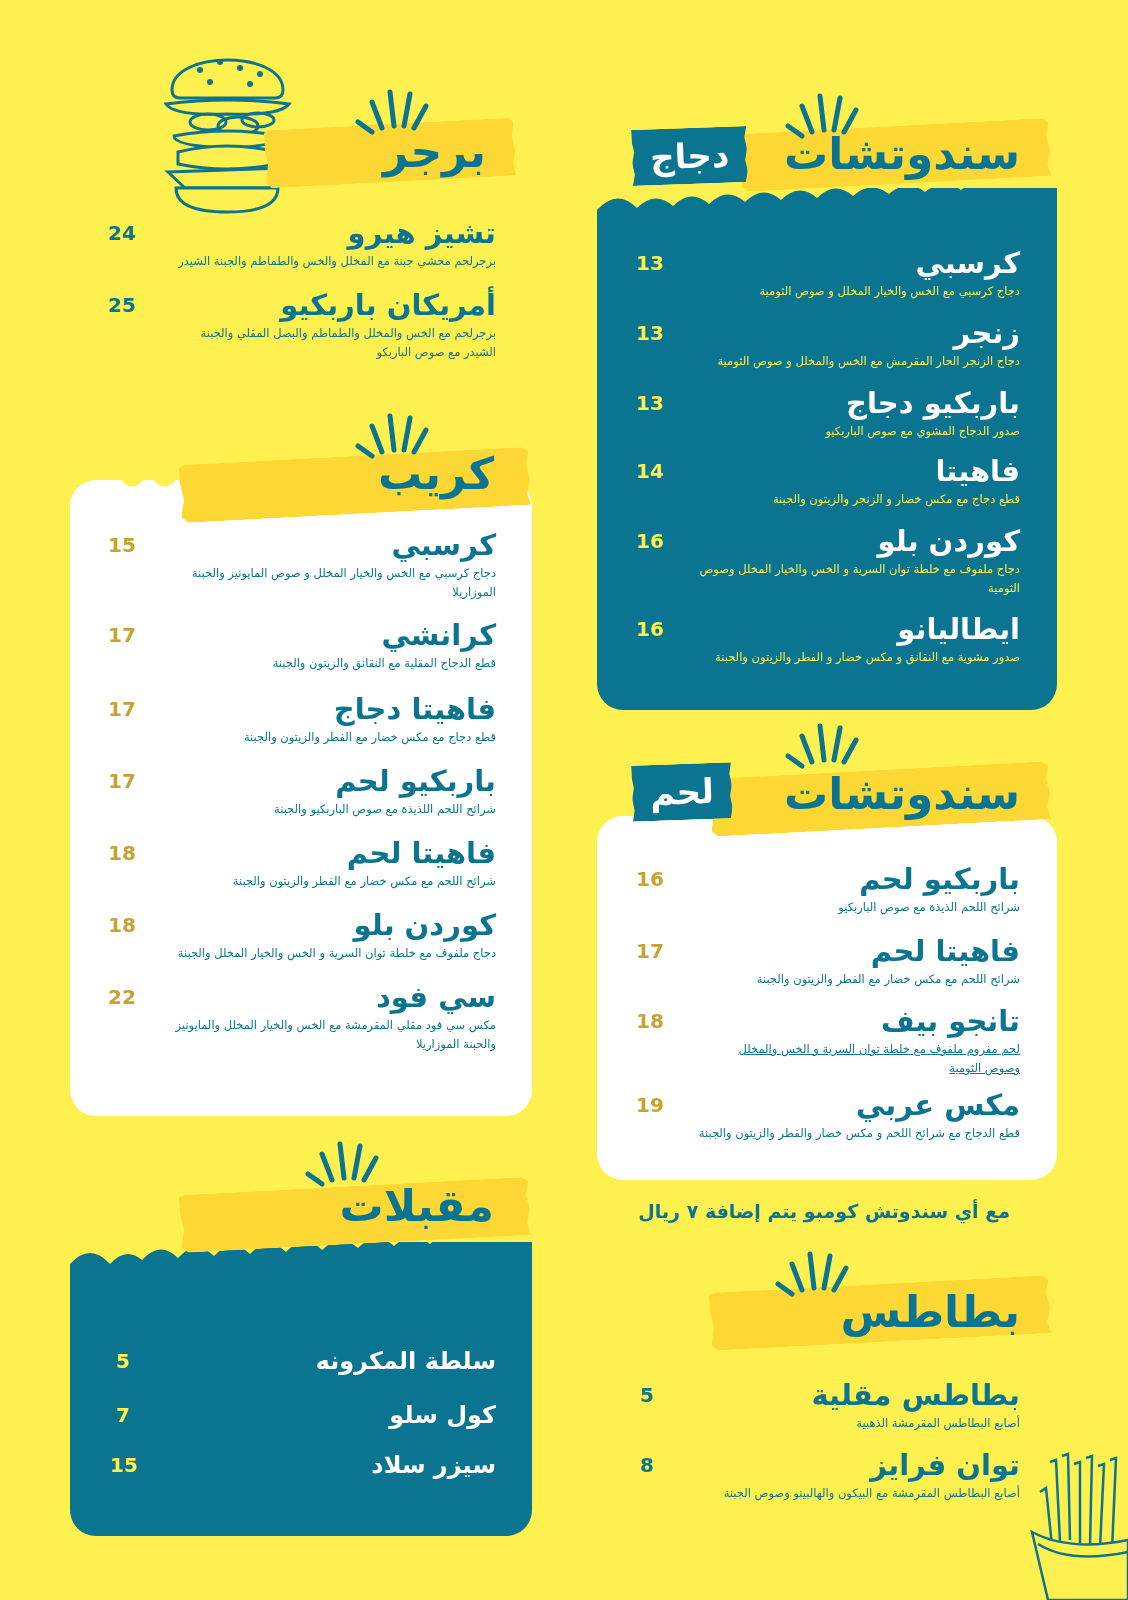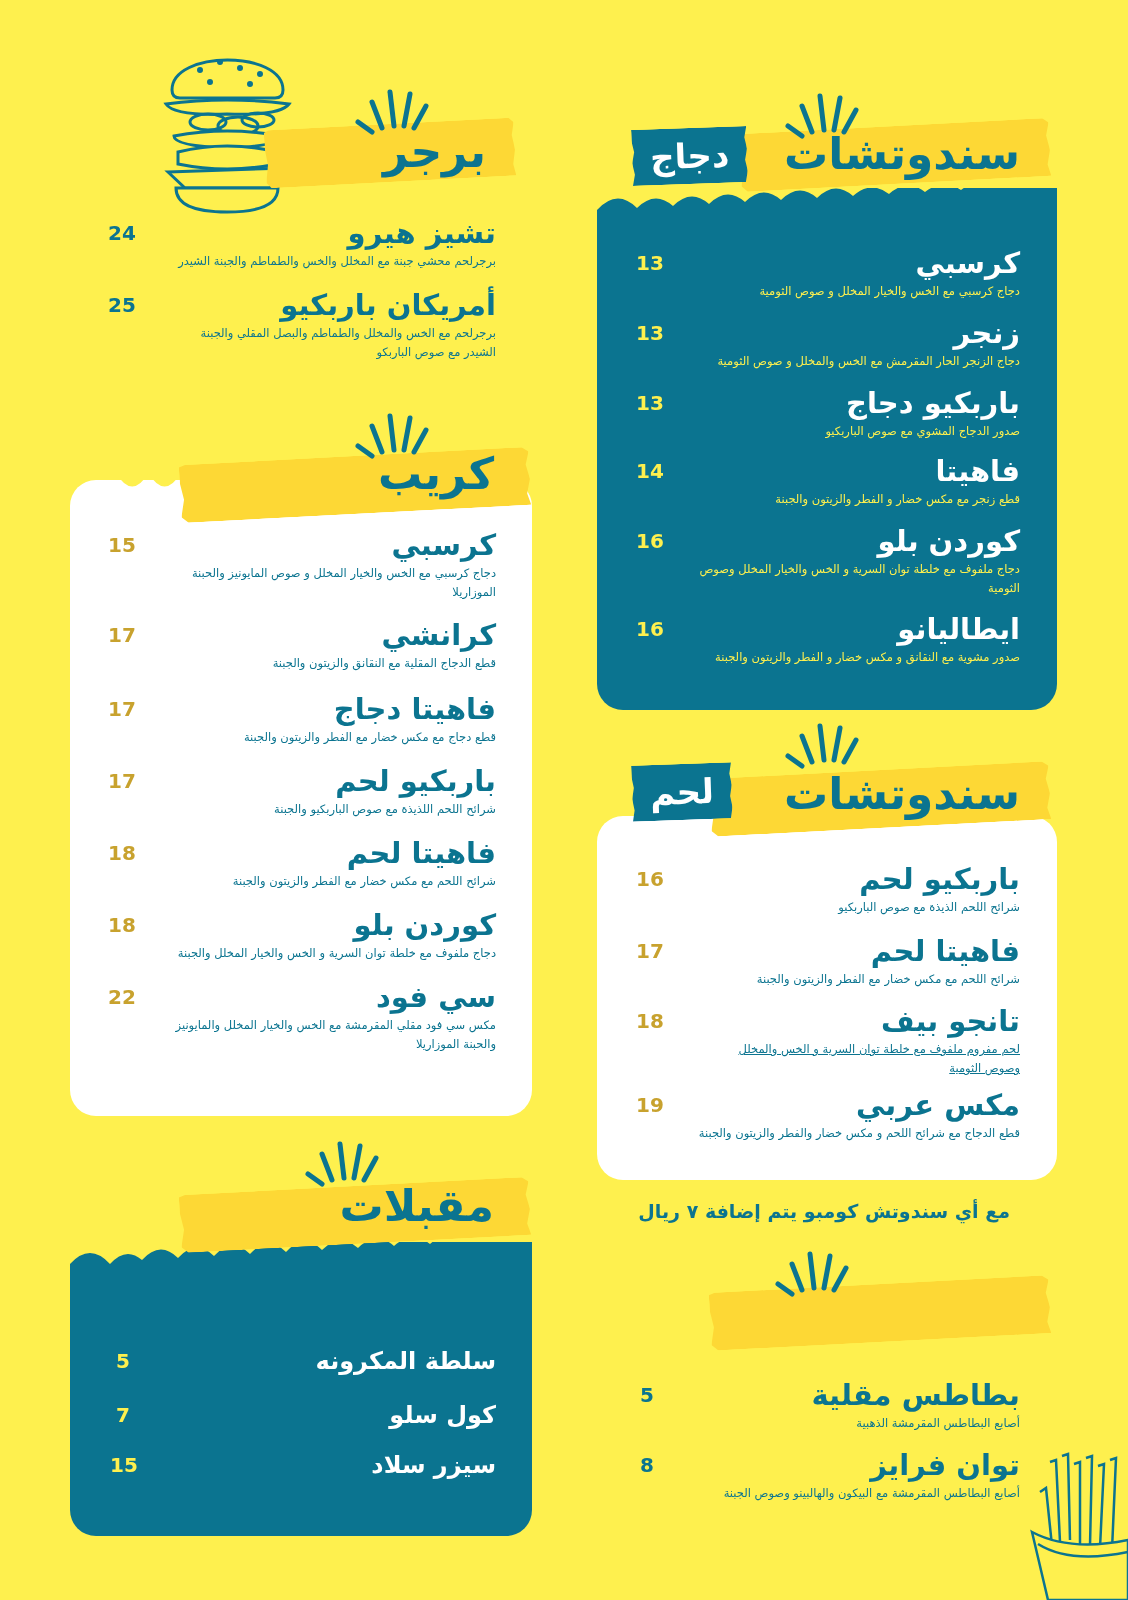--- a/index.html
+++ b/index.html
@@ -255,21 +255,21 @@
     <div class="item-desc">دجاج الزنجر الحار المقرمش مع الخس والمخلل و صوص الثومية</div>
   </div>
   <div class="item" style="top:140px;">
     <div class="item-name">باربكيو دجاج</div>
     <div class="item-price">13</div>
     <div class="item-desc">صدور الدجاج المشوي مع صوص الباربكيو</div>
   </div>
   <div class="item" style="top:208px;">
     <div class="item-name">فاهيتا</div>
     <div class="item-price">14</div>
-    <div class="item-desc">قطع زنجر مع مكس خضار و الفطر والزيتون والجبنة</div>
+    <div class="item-desc">قطع دجاج مع مكس خضار و الزنجر والزيتون والجبنة</div>
   </div>
   <div class="item" style="top:278px;">
     <div class="item-name">كوردن بلو</div>
     <div class="item-price">16</div>
     <div class="item-desc" style="width:330px;">دجاج ملفوف مع خلطة توان السرية و الخس والخيار المخلل وصوص الثومية</div>
   </div>
   <div class="item" style="top:366px;">
     <div class="item-name">ايطاليانو</div>
     <div class="item-price">16</div>
     <div class="item-desc">صدور مشوية مع النقانق و مكس خضار و الفطر والزيتون والجبنة</div>
@@ -317,20 +317,21 @@
 
 <div class="hdr" style="left:710px; top:1254px; width:340px; height:110px;">
   <div class="tape" style="left:0; top:30px; width:340px;"></div>
   <svg class="burst" style="left:60px; top:-4px;" viewBox="0 0 84 56" stroke="#0B7490" stroke-width="5" stroke-linecap="round" fill="none">
     <line x1="8" y1="34" x2="22" y2="44"></line>
       <line x1="22" y1="14" x2="32" y2="40"></line>
       <line x1="40" y1="4" x2="44" y2="38"></line>
       <line x1="60" y1="6" x2="54" y2="38"></line>
       <line x1="76" y1="18" x2="64" y2="40"></line>
   </svg>
+  <div class="hdr-title" style="top:36px; right:30px;">بطاطس</div>
 </div>
 
 <div class="abs on-yellow" style="left:640px; top:1380px; width:380px; height:130px;">
   <div class="item" style="top:0;">
     <div class="item-name">بطاطس مقلية</div>
     <div class="item-price">5</div>
     <div class="item-desc">أصابع البطاطس المقرمشة الذهبية</div>
   </div>
   <div class="item" style="top:70px;">
     <div class="item-name">توان فرايز</div>

